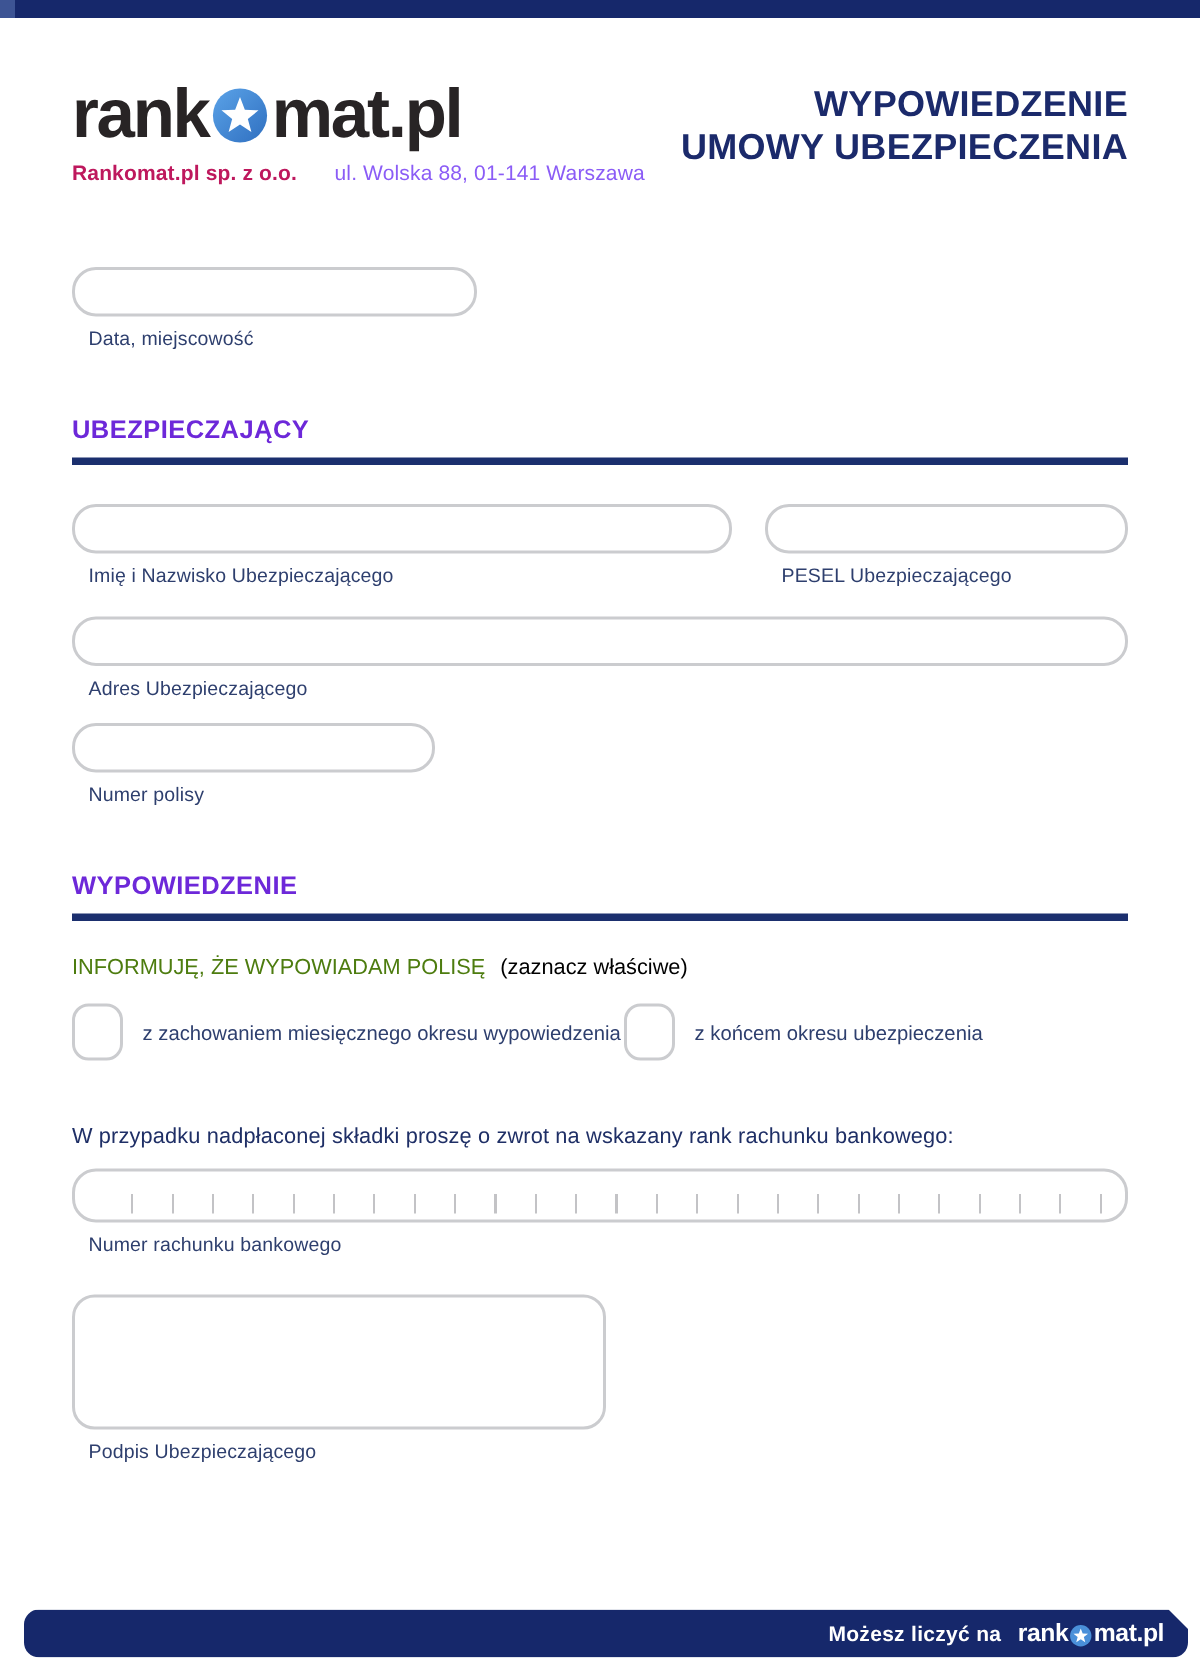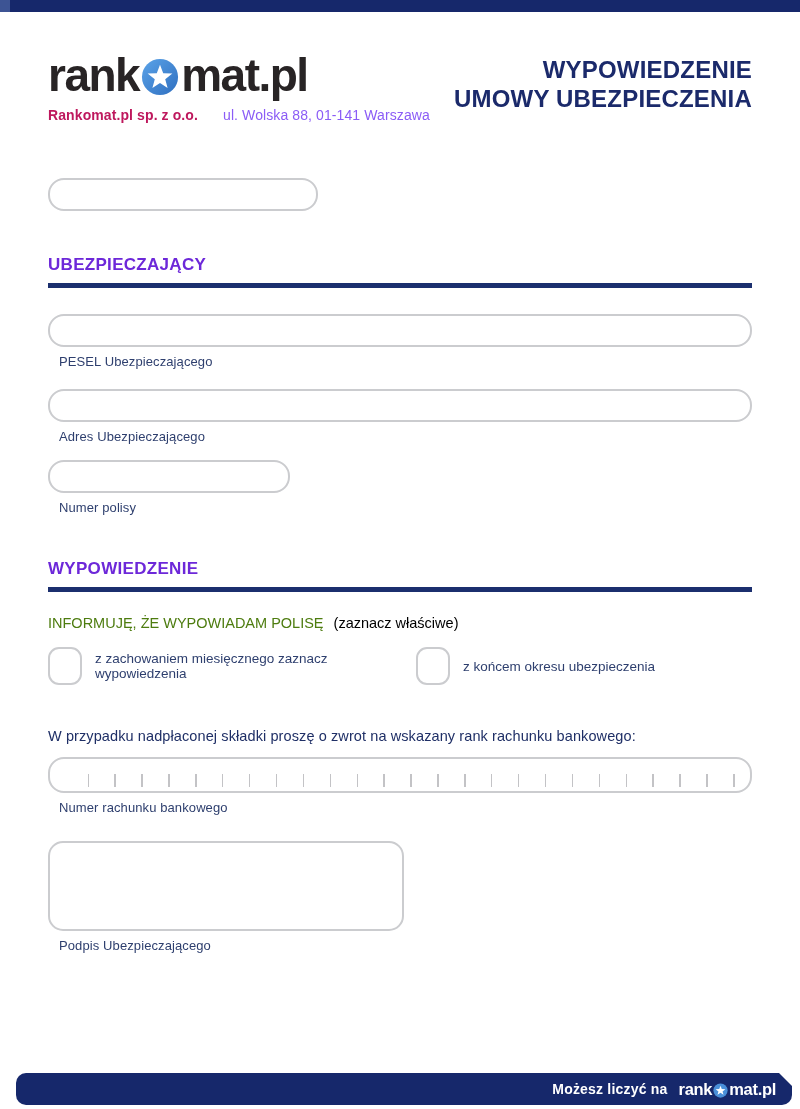--- a/index.html
+++ b/index.html
@@ -108,28 +108,33 @@
     <div class="doc-title">
       <div>WYPOWIEDZENIE</div>
       <div>UMOWY UBEZPIECZENIA</div>
     </div>
   </header>
 
   <main class="content">
 
     <div class="g-date">
       <input type="text" class="field-box" style="">
+      <div class="field-label">Data, miejscowość</div>
     </div>
 
     <div class="section">
       <div class="section-title">UBEZPIECZAJĄCY</div>
       <div class="section-rule"></div>
     </div>
 
     <div class="fields-row">
+      <div class="g-name">
+        <input type="text" class="field-box" style="">
+        <div class="field-label">Imię i Nazwisko Ubezpieczającego</div>
+      </div>
       <div class="g-pesel">
         <input type="text" class="field-box" style="">
         <div class="field-label">PESEL Ubezpieczającego</div>
       </div>
     </div>
 
     <div class="g-address">
       <input type="text" class="field-box" style="">
       <div class="field-label">Adres Ubezpieczającego</div>
     </div>
@@ -145,21 +150,21 @@
     </div>
 
     <div class="statement">
       <span class="statement-bold">INFORMUJĘ, ŻE WYPOWIADAM POLISĘ</span>
       <span class="statement-hint">(zaznacz właściwe)</span>
     </div>
 
     <div class="cb-row">
       <div class="cb-item first">
         <div class="checkbox"></div>
-        <div class="cb-label">z zachowaniem miesięcznego zaznacz wypowiedzenia</div>
+        <div class="cb-label">z zachowaniem miesięcznego okresu wypowiedzenia</div>
       </div>
       <div class="cb-item">
         <div class="checkbox"></div>
         <div class="cb-label">z końcem okresu ubezpieczenia</div>
       </div>
     </div>
 
     <div class="refund-note">W przypadku nadpłaconej składki proszę o zwrot na wskazany rank rachunku bankowego:</div>
 
     <div class="g-bank">

